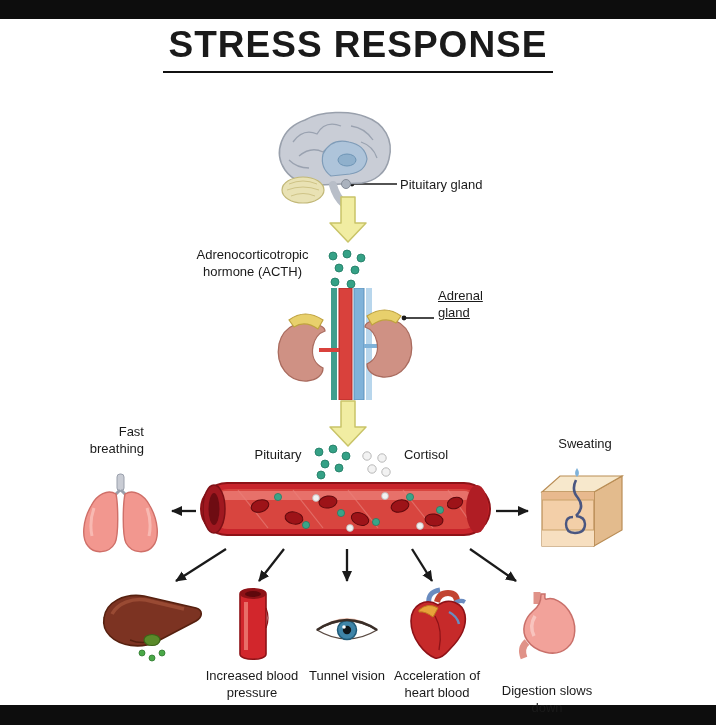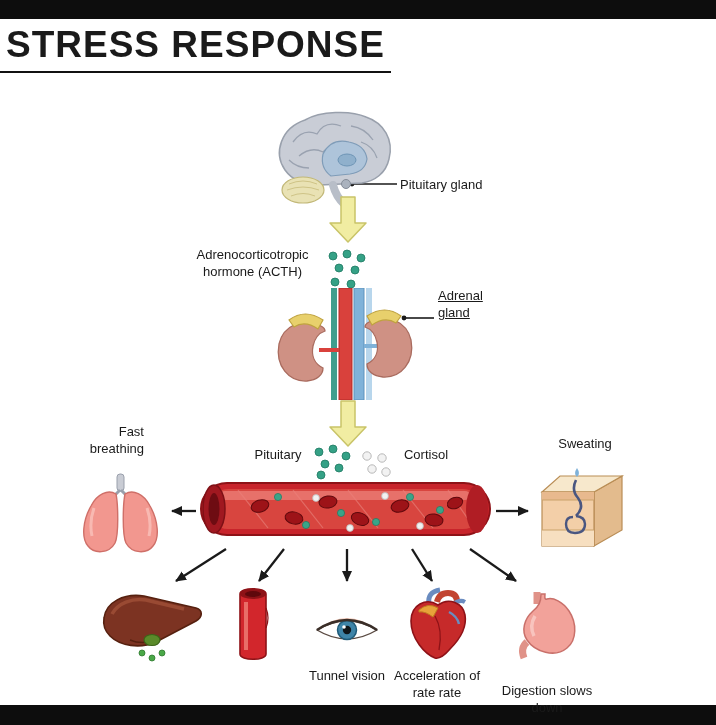--- a/index.html
+++ b/index.html
@@ -6,21 +6,21 @@
   #canvas{
     position:relative;width:716px;height:725px;margin:0 auto;
     background:#ffffff;overflow:hidden;
     font-family:"Liberation Sans",sans-serif;color:#1a1a1a;
   }
   .abs{position:absolute;}
   .bar{left:0;width:716px;background:#0d0d0d;}
   .lbl{font-size:13px;line-height:1.28;text-align:center;color:#1a1a1a;}
   .lbl.left{text-align:left;}
   #title{
-    top:24px;left:0;width:716px;
+    top:24px;left:0;width:716px;text-align:center;
   }
   #title span{
     display:inline-block;font-size:37px;font-weight:700;letter-spacing:1px;
     border-bottom:2px solid #111;padding:0 6px 5px 6px;
   }
   svg{display:block;}
 </style>
 </head>
 <body>
 
@@ -239,17 +239,18 @@
     <path d="M44,26 q8,4 10,12" stroke="#6a8cc0" stroke-width="2.5" fill="none"></path>
   </svg>
 
   <svg class="abs" style="left:515px;top:590px;" width="64" height="74" viewBox="0 0 64 74">
     <path d="M22,2 L22,14" stroke="#e09288" stroke-width="7"></path>
     <path d="M12,52 q-7,6 -3,16" stroke="#e09288" stroke-width="7" fill="none"></path>
     <path d="M26,4 C26,12 24,16 18,21 C9,29 6,41 12,50 C20,62 40,68 52,58 C62,50 62,33 54,21 C48,12 38,7 32,9 C29,10 30,6 30,4 Z" fill="#f2a29a" stroke="#c9706a" stroke-width="1.5"></path>
     <path d="M20,26 q-6,10 -1,20" stroke="#f8c8c2" stroke-width="3.5" fill="none" opacity="0.9"></path>
   </svg>
 
+  <div class="abs lbl" style="left:200px;top:668px;width:104px;">Increased blood pressure</div>
   <div class="abs lbl" style="left:304px;top:668px;width:86px;">Tunnel vision</div>
-  <div class="abs lbl" style="left:384px;top:668px;width:106px;">Acceleration of rate rate</div>
+  <div class="abs lbl" style="left:384px;top:668px;width:106px;">Acceleration of heart blood</div>
   <div class="abs lbl" style="left:494px;top:668px;width:106px;margin-top:15px;">Digestion slows down</div>
 
 </div>
 
 </body></html>

